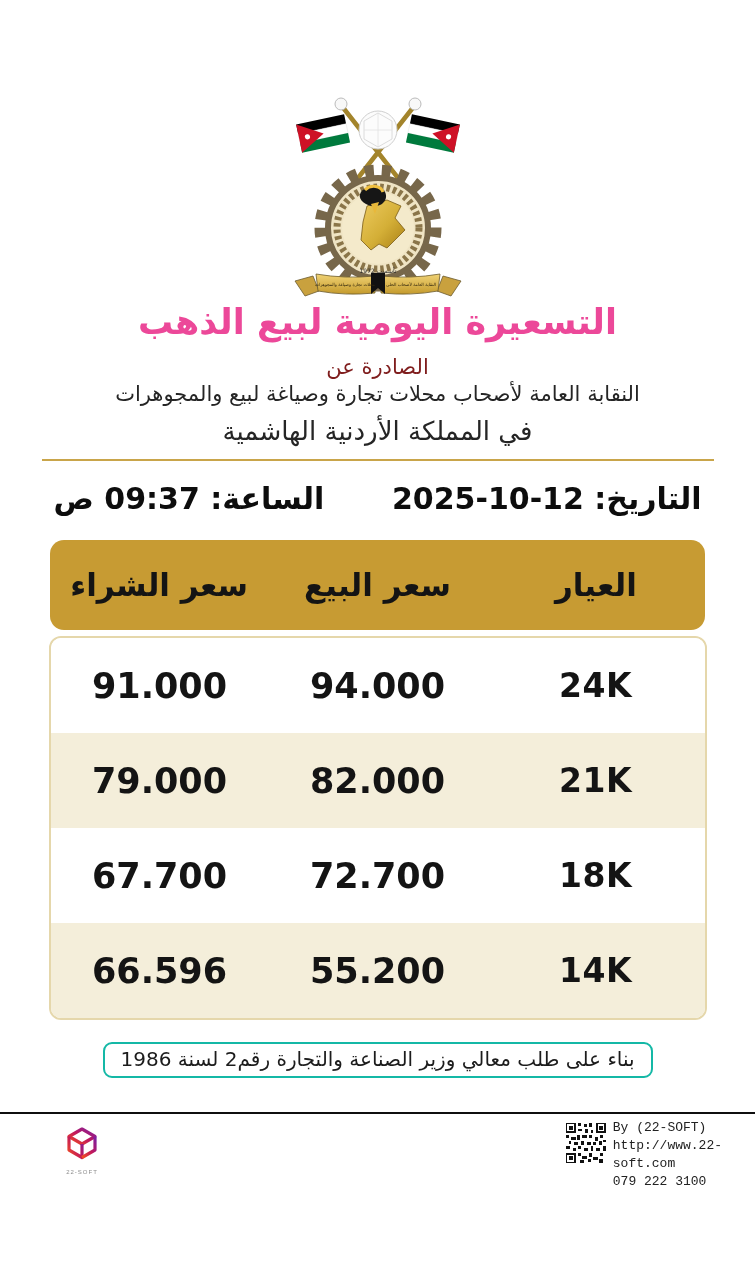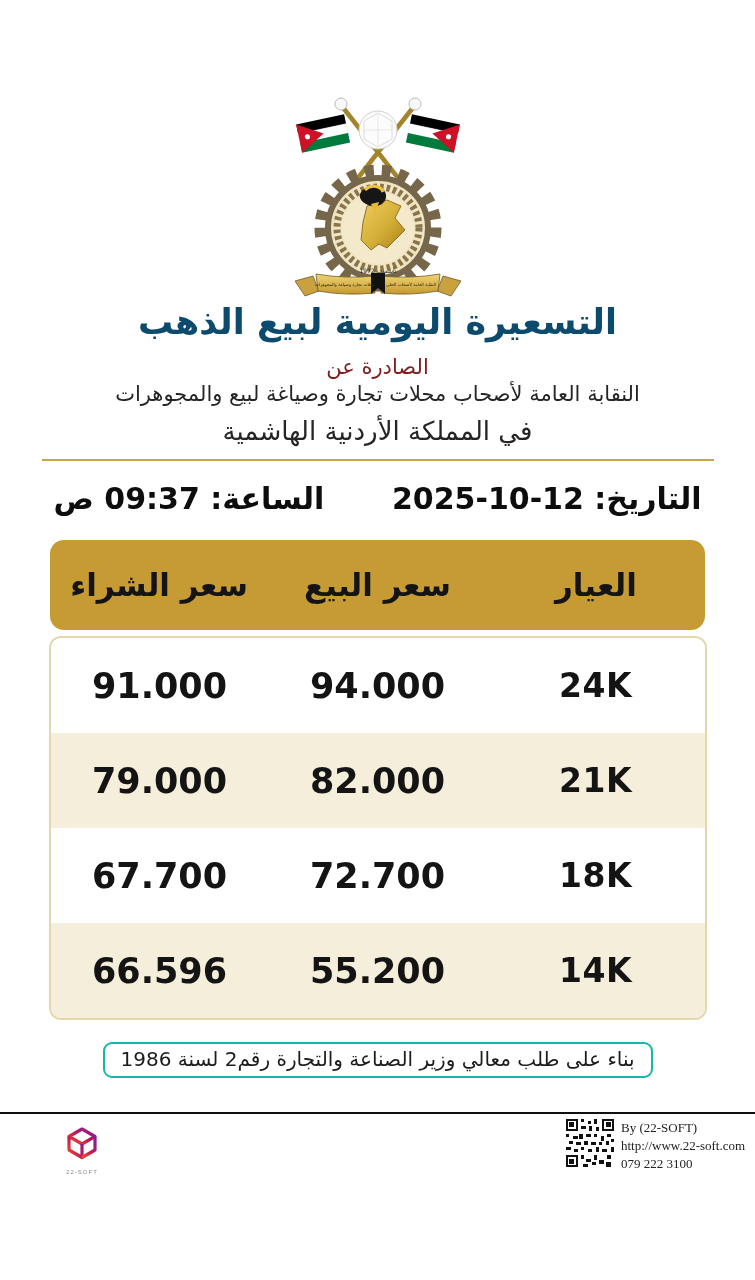--- a/index.html
+++ b/index.html
@@ -4,21 +4,21 @@
 <style>
   * { margin:0; padding:0; box-sizing:border-box; }
   html,body { background:#ffffff; }
   body { font-family:"DejaVu Sans", sans-serif; }
   .page { position:relative; width:755px; height:1280px; margin:0 auto; background:#fff; overflow:hidden; text-align:center; }
 
   
   .emblem { display:block; margin:90px auto 0; width:192px; height:210px; }
 
   
-  .title   { font-size:35px; font-weight:600; color:#0c4a6e; margin-top:2px; direction:rtl; }
+  .title   { font-size:35px; font-weight:600; color:#ec4899; margin-top:2px; direction:rtl; }
   .issued  { font-size:21px; color:#7f1d1d; margin-top:13px; direction:rtl; }
   .org     { font-size:21px; color:#252525; margin-top:3px; direction:rtl; }
   .country { font-size:26px; color:#252525; margin-top:10px; direction:rtl; }
   .gold-divider { width:672px; border:none; border-top:2px solid #C9A54A; margin:13px auto 0; }
 
   
   .datetime { direction:rtl; display:flex; justify-content:space-between; width:648px; margin:20px auto 0; font-size:30px; font-weight:bold; color:#0d0d0d; }
   .datetime .pair { white-space:nowrap; }
 
   
@@ -33,21 +33,21 @@
 
   
   .note-wrap { margin-top:22px; }
   .note-box { display:inline-block; border:2px solid #14b8a6; border-radius:9px; padding:3px 16px 5px; font-size:20px; color:#1c1c1c; direction:rtl; background:#fff; }
 
   
   .footer-line { position:absolute; left:0; top:1112px; width:755px; height:2px; background:#0f0f0f; }
   .footer-left { position:absolute; left:58px; top:1124px; width:48px; text-align:center; }
   .footer-left .caption { font-size:6px; color:#8d8d8d; letter-spacing:1px; margin-top:1px; font-family:"Liberation Sans",sans-serif; }
   .footer-right { position:absolute; left:566px; top:1119px; display:flex; gap:7px; align-items:flex-start; }
-  .footer-text { font-family:Liberation Serif, serif; font-size:13px; line-height:1.38; color:#222; text-align:left; direction:ltr; }
+  .footer-text { font-family:Liberation Mono, monospace; font-size:13px; line-height:1.38; color:#222; text-align:left; direction:ltr; }
 </style>
 </head>
 <body>
 
 <div class="page">
 
   <svg class="emblem" viewBox="0 0 190 210" aria-hidden="true">
     <defs>
       <linearGradient id="goldGrad" x1="0" y1="0" x2="1" y2="1">
         <stop offset="0" stop-color="#EECB5F"></stop>

